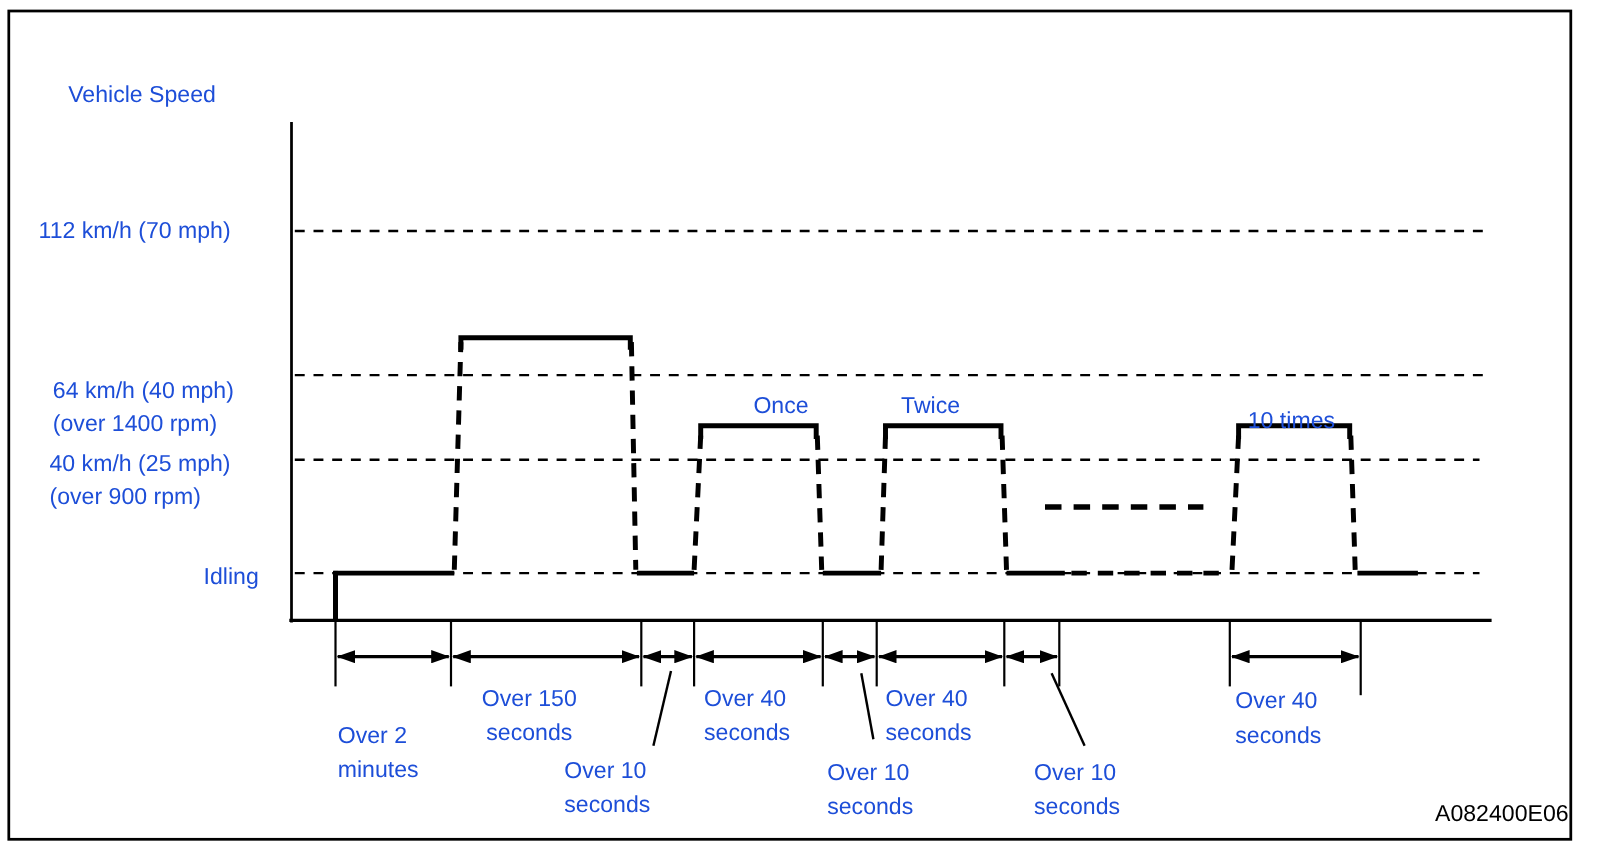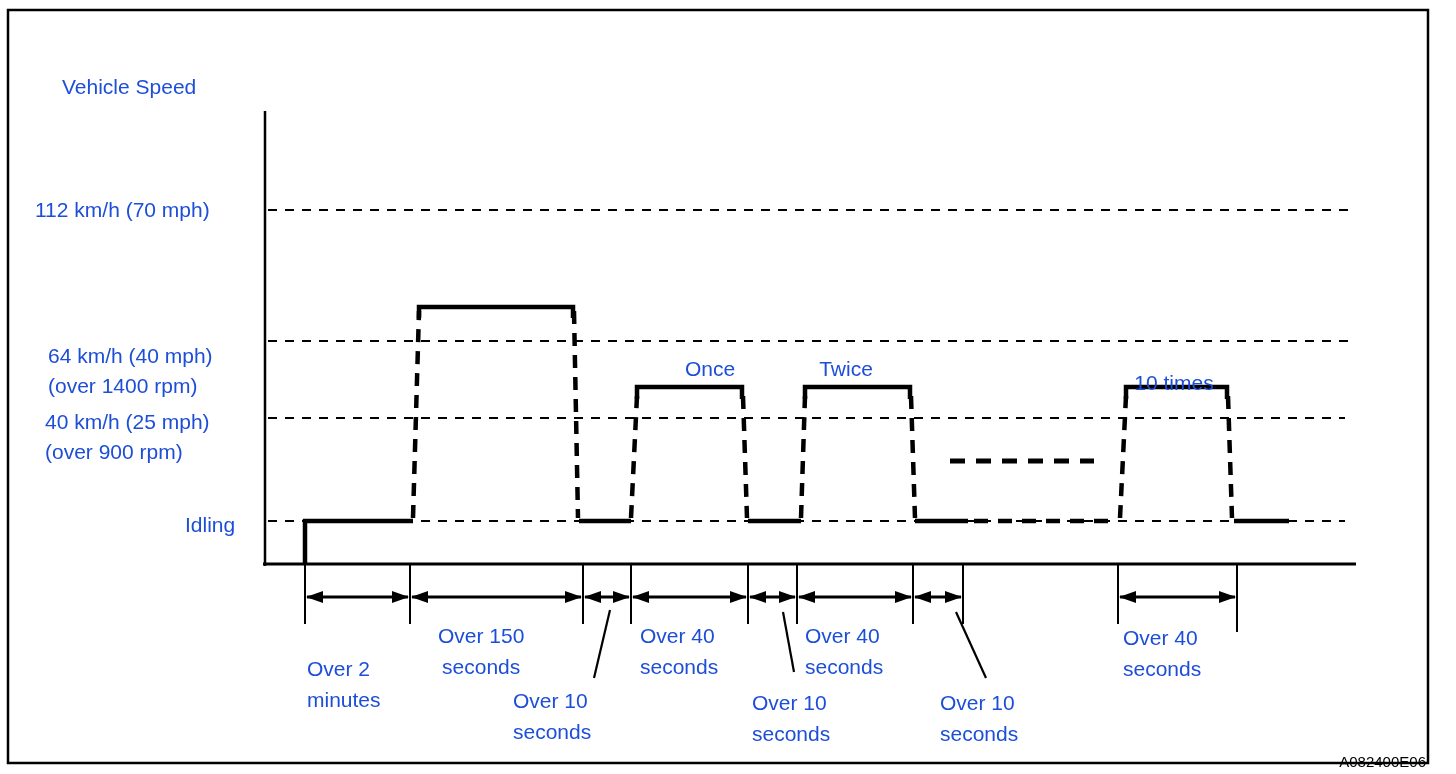--- a/index.html
+++ b/index.html
@@ -18,25 +18,24 @@
     font-size: 21px;
     line-height: 30px;
     color: #1d4ed8;
     white-space: nowrap;
   }
   .lbl .ln { display: block; }
   .ctr { transform: translateX(-50%); text-align: center; }
   .small-lh { line-height: 31px; }
   #figure-code {
     position: absolute;
-    font-size: 15px;
+    font-size: 21px;
     line-height: 16px;
     right: 30px;
     top: 732px;
-    margin-top: 22px;
   }
 </style>
 </head>
 <body>
 
 <div id="stage">
 
   <svg id="geometry" width="1456" height="774" viewBox="0 0 1456 774">
     <defs>
       <marker id="ah" markerUnits="userSpaceOnUse" markerWidth="17" markerHeight="12" refX="16" refY="6" orient="auto-start-reverse">

